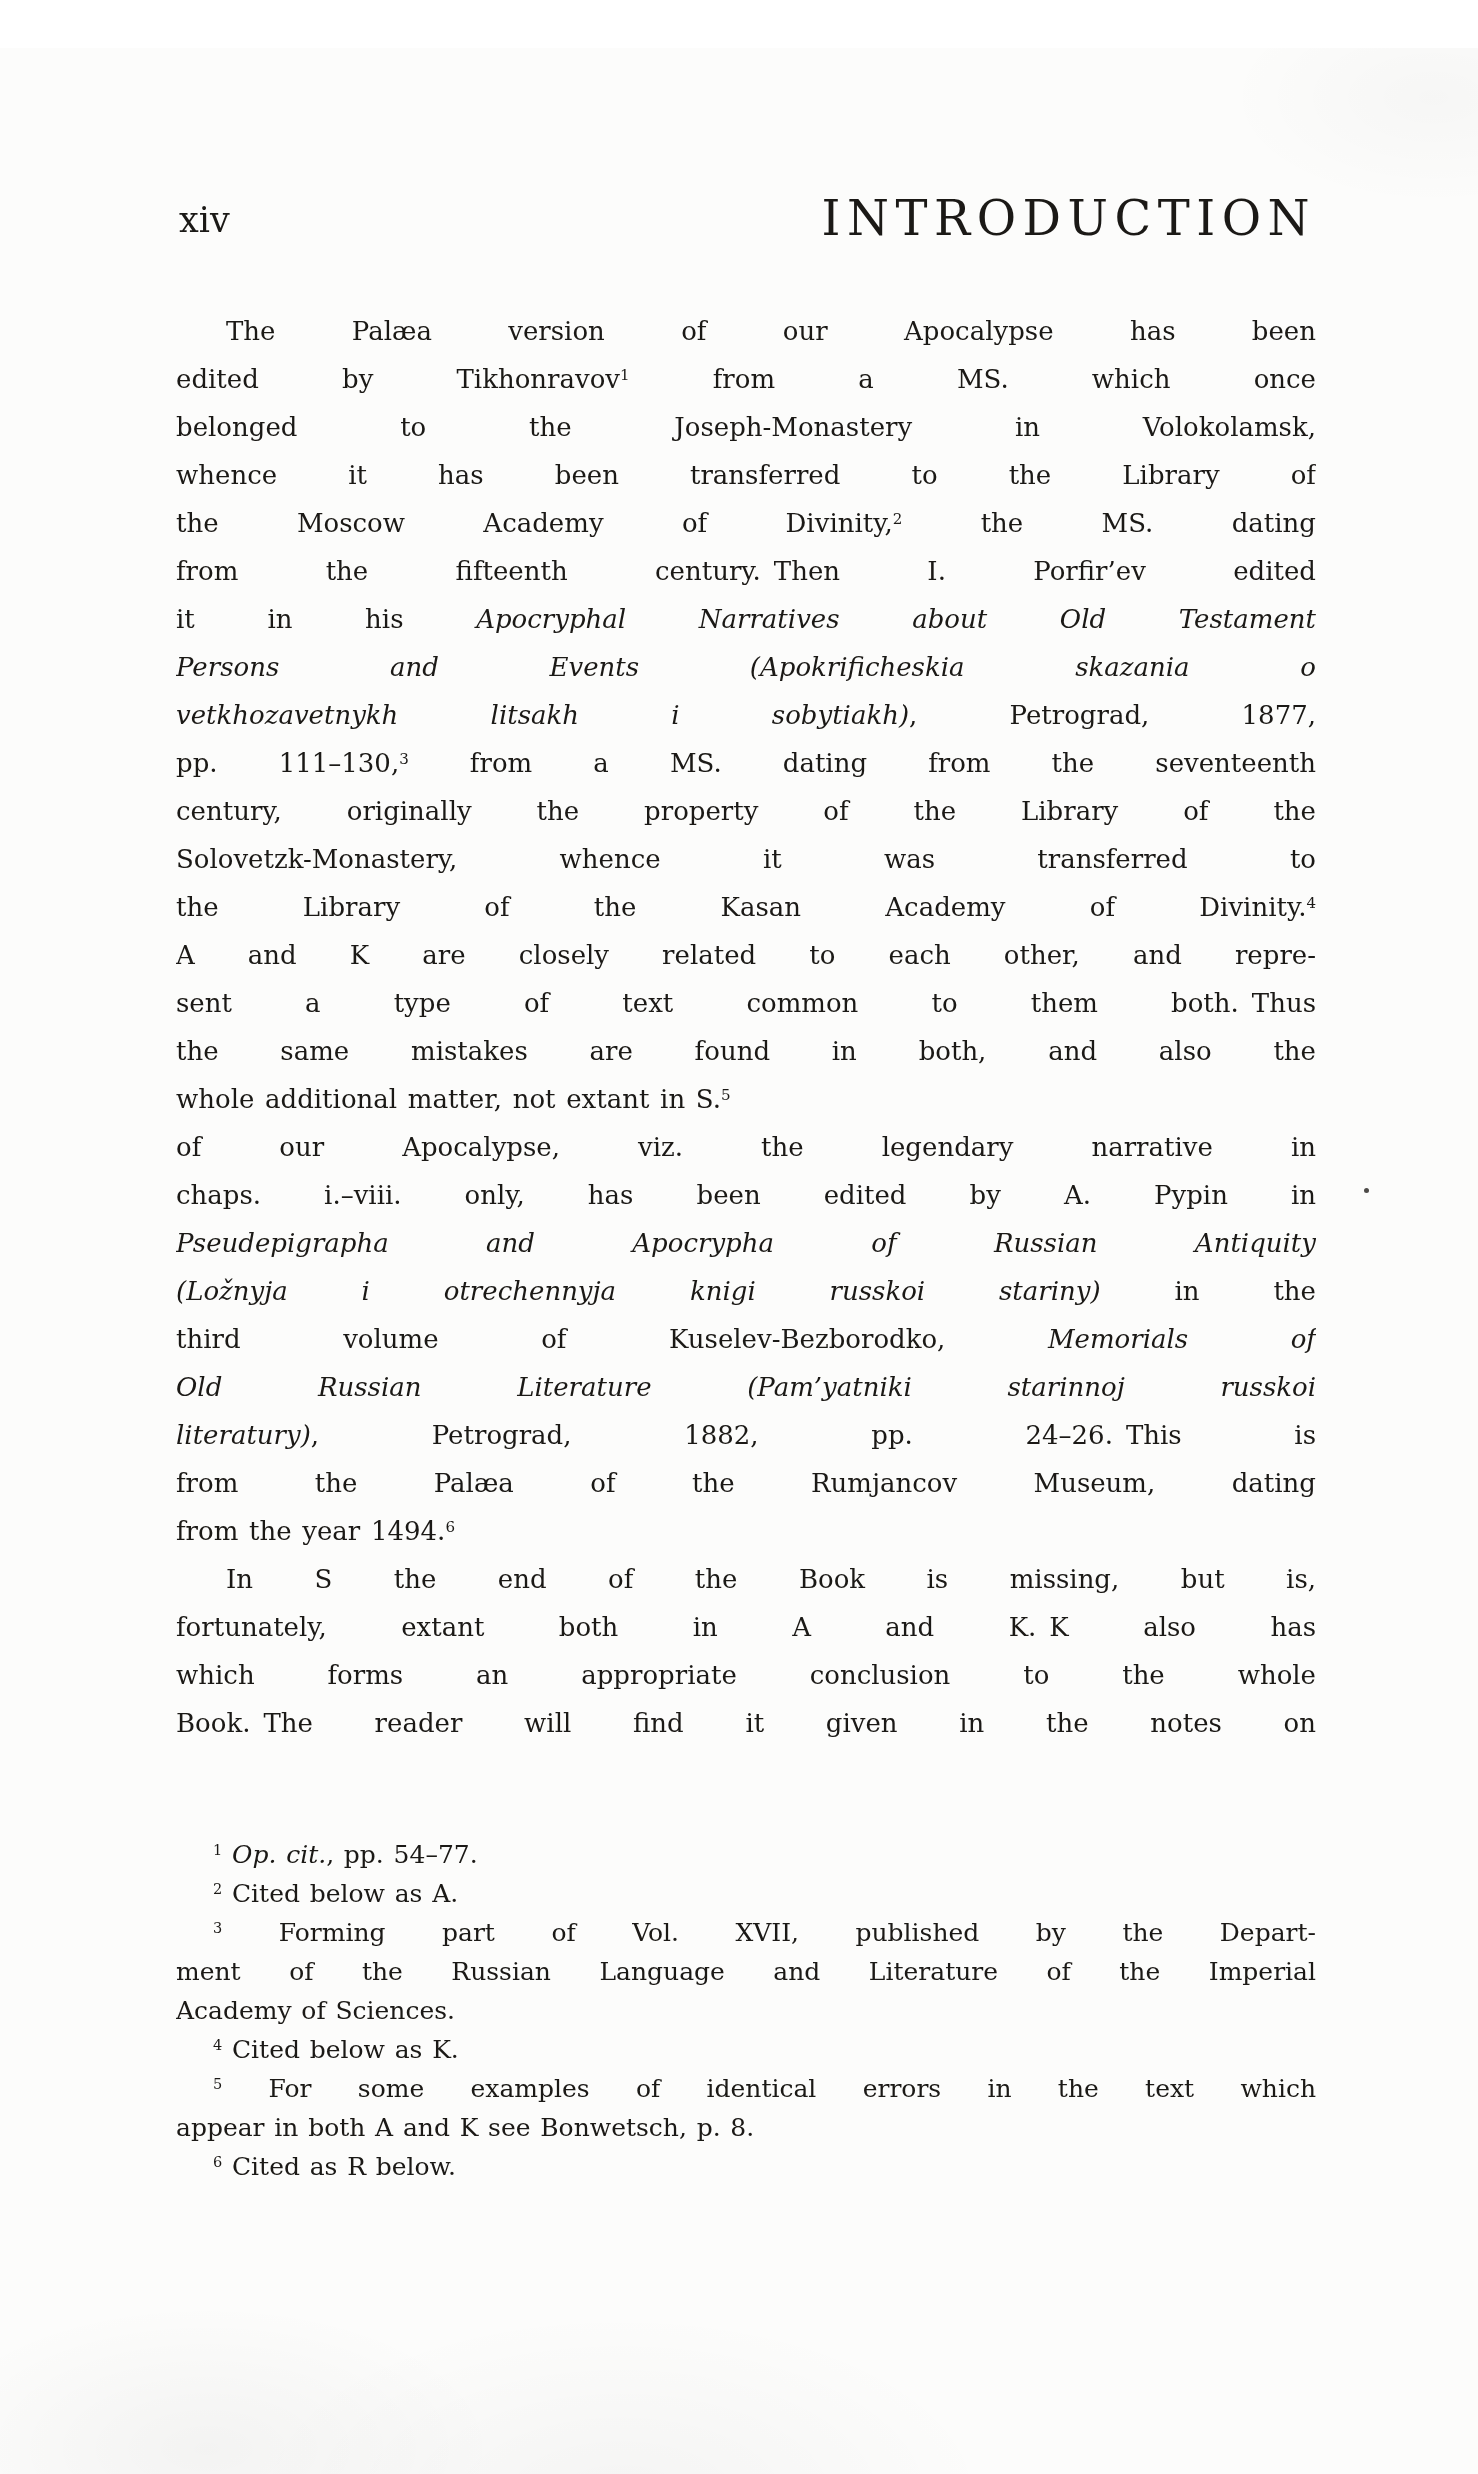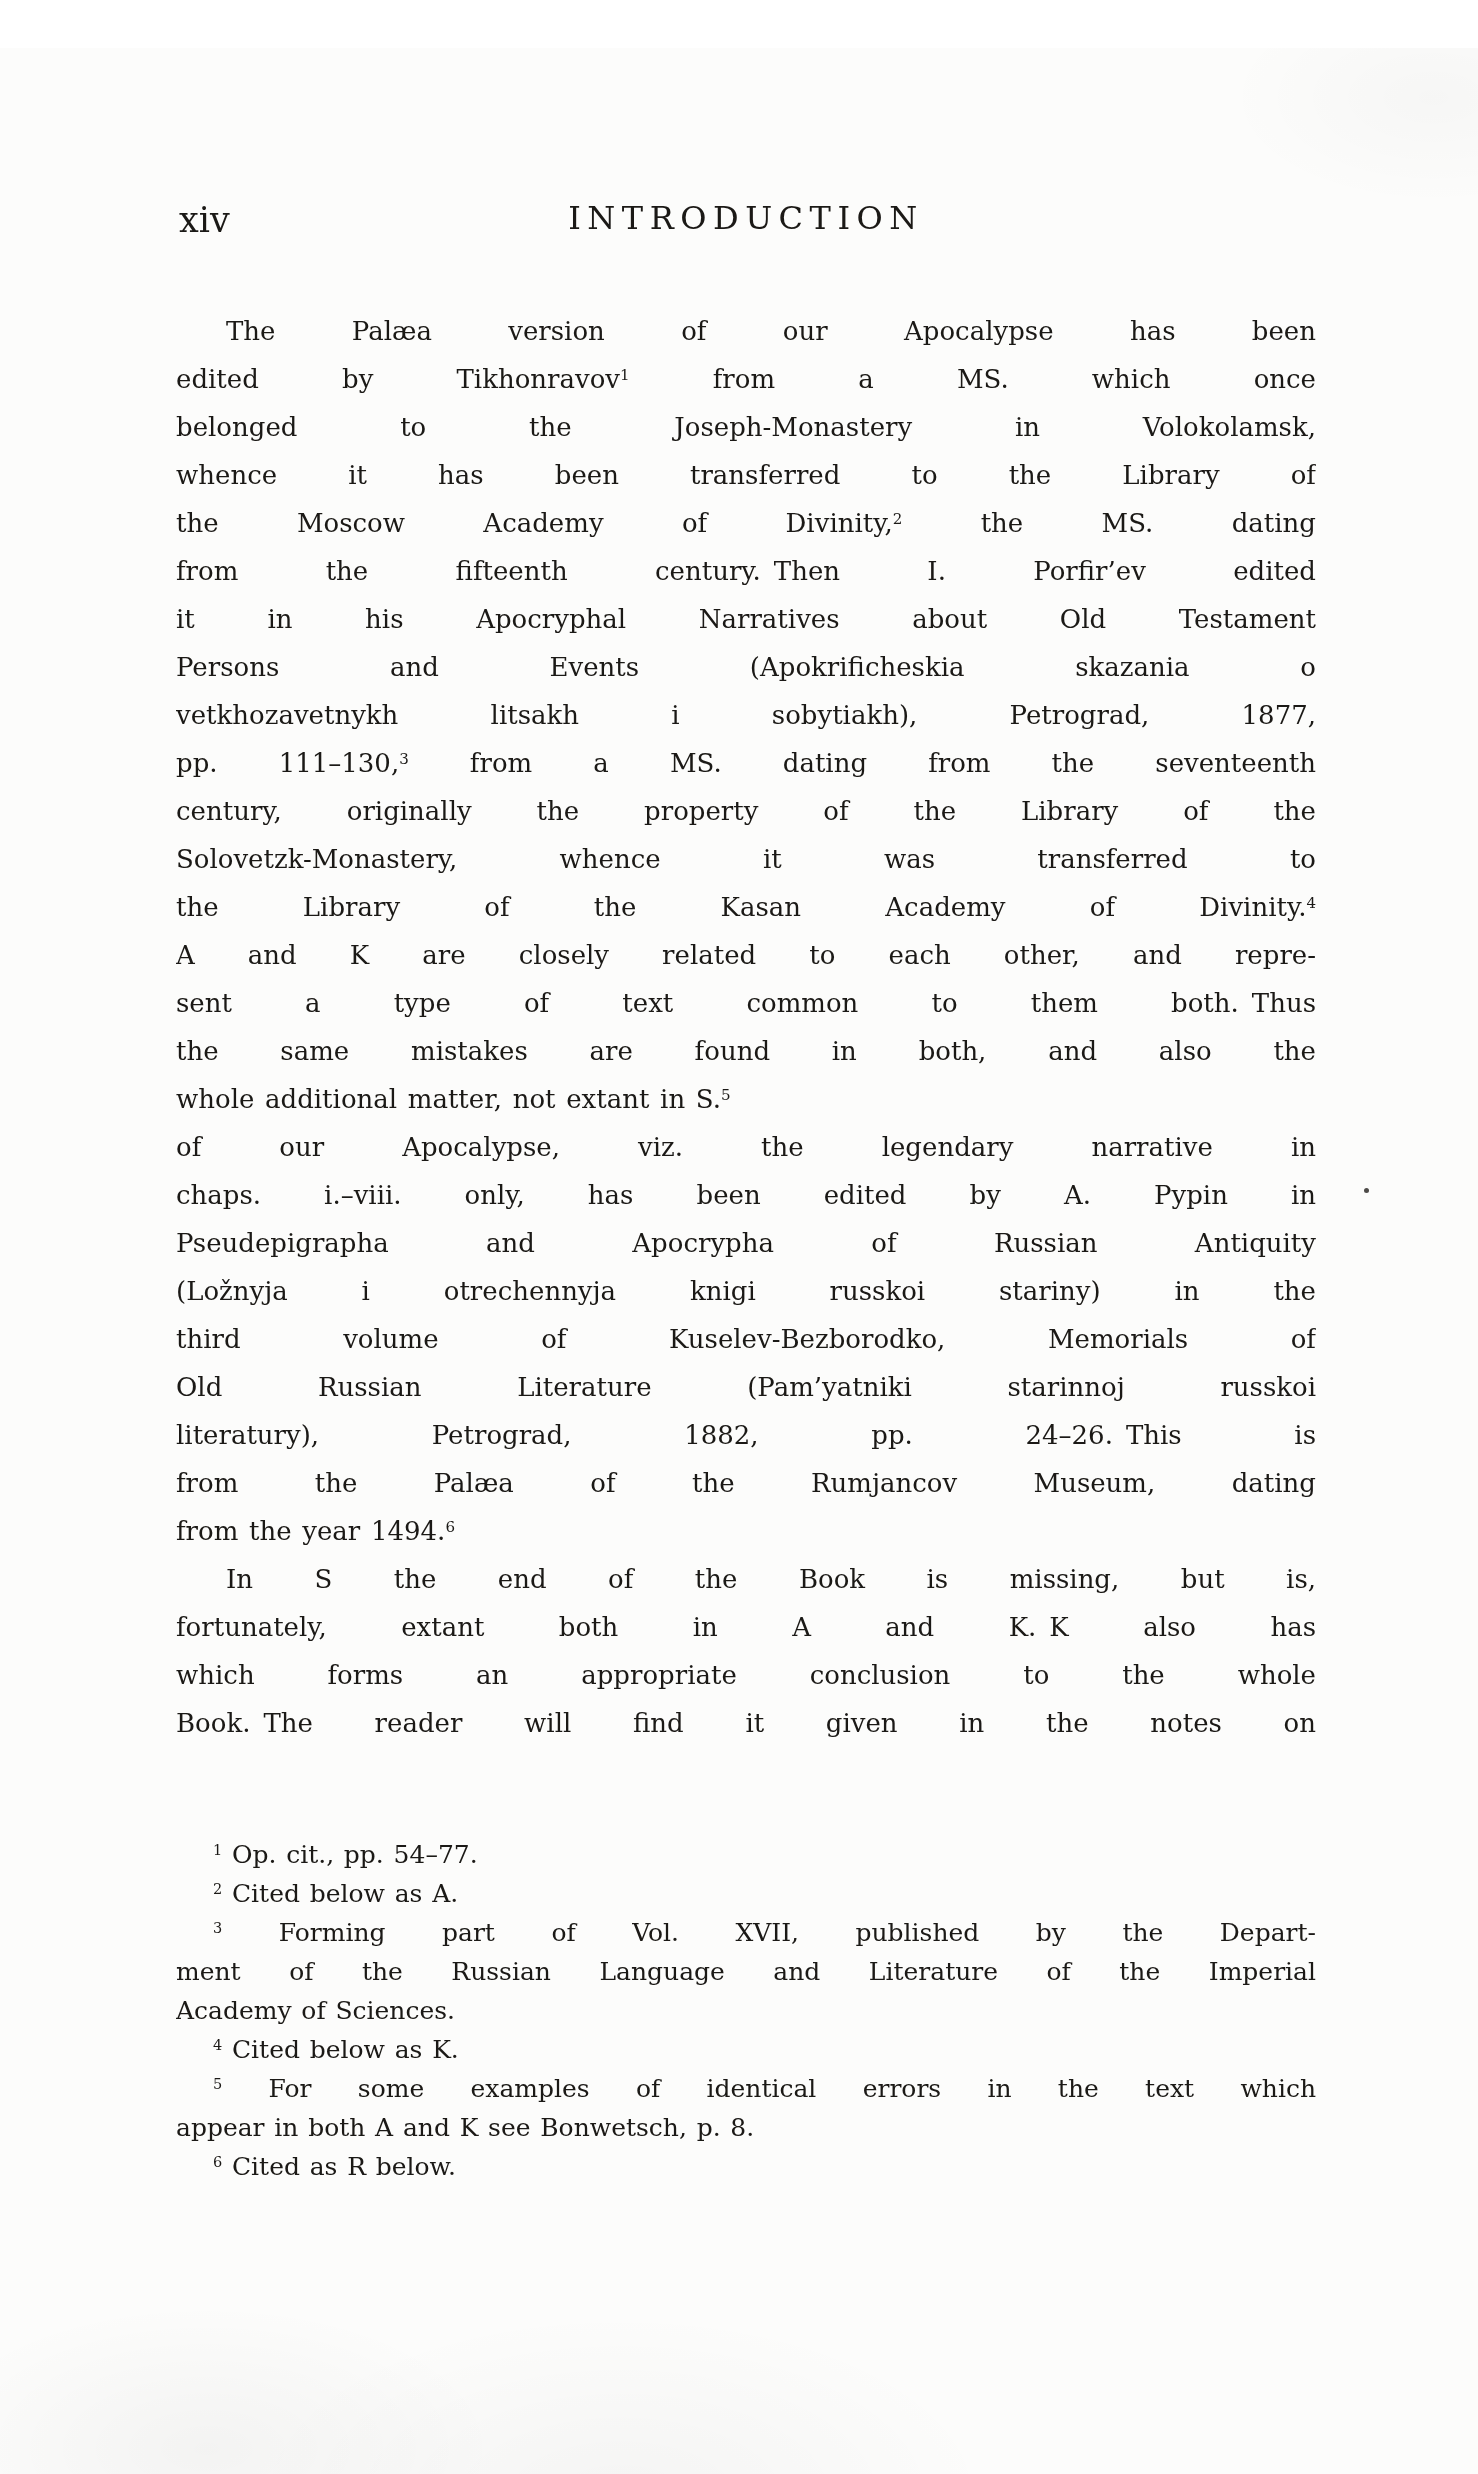--- a/index.html
+++ b/index.html
@@ -30,41 +30,41 @@
     height: 43px;
   }
   .page-number {
     position: absolute;
     left: 179px;
     top: 3.6px;
     font-size: 35px;
     line-height: 39px;
   }
   .running-header {
-    text-align: center;
-    font-size: 32px;
+    text-align: right;
+    font-size: 48px;
     line-height: 43px;
     letter-spacing: 6.5px;
   }
   .body-text {
     margin-top: 67px;
     font-size: 26px;
     line-height: 48px;
     word-spacing: 2.4px;
   }
   .para { margin: 0; }
   .line {
     text-align: justify;
     text-align-last: justify;
     overflow: hidden;
     white-space: normal;
   }
   .line.last { text-align-last: left; }
   .line.first { text-indent: 50px; }
-  .it { }
+  .it { font-style: italic; }
   sup {
     font-size: 58%;
     line-height: 0;
     vertical-align: baseline;
     position: relative;
     top: -0.55em;
   }
   .footnotes {
     margin-top: 88px;
     font-size: 25px;

